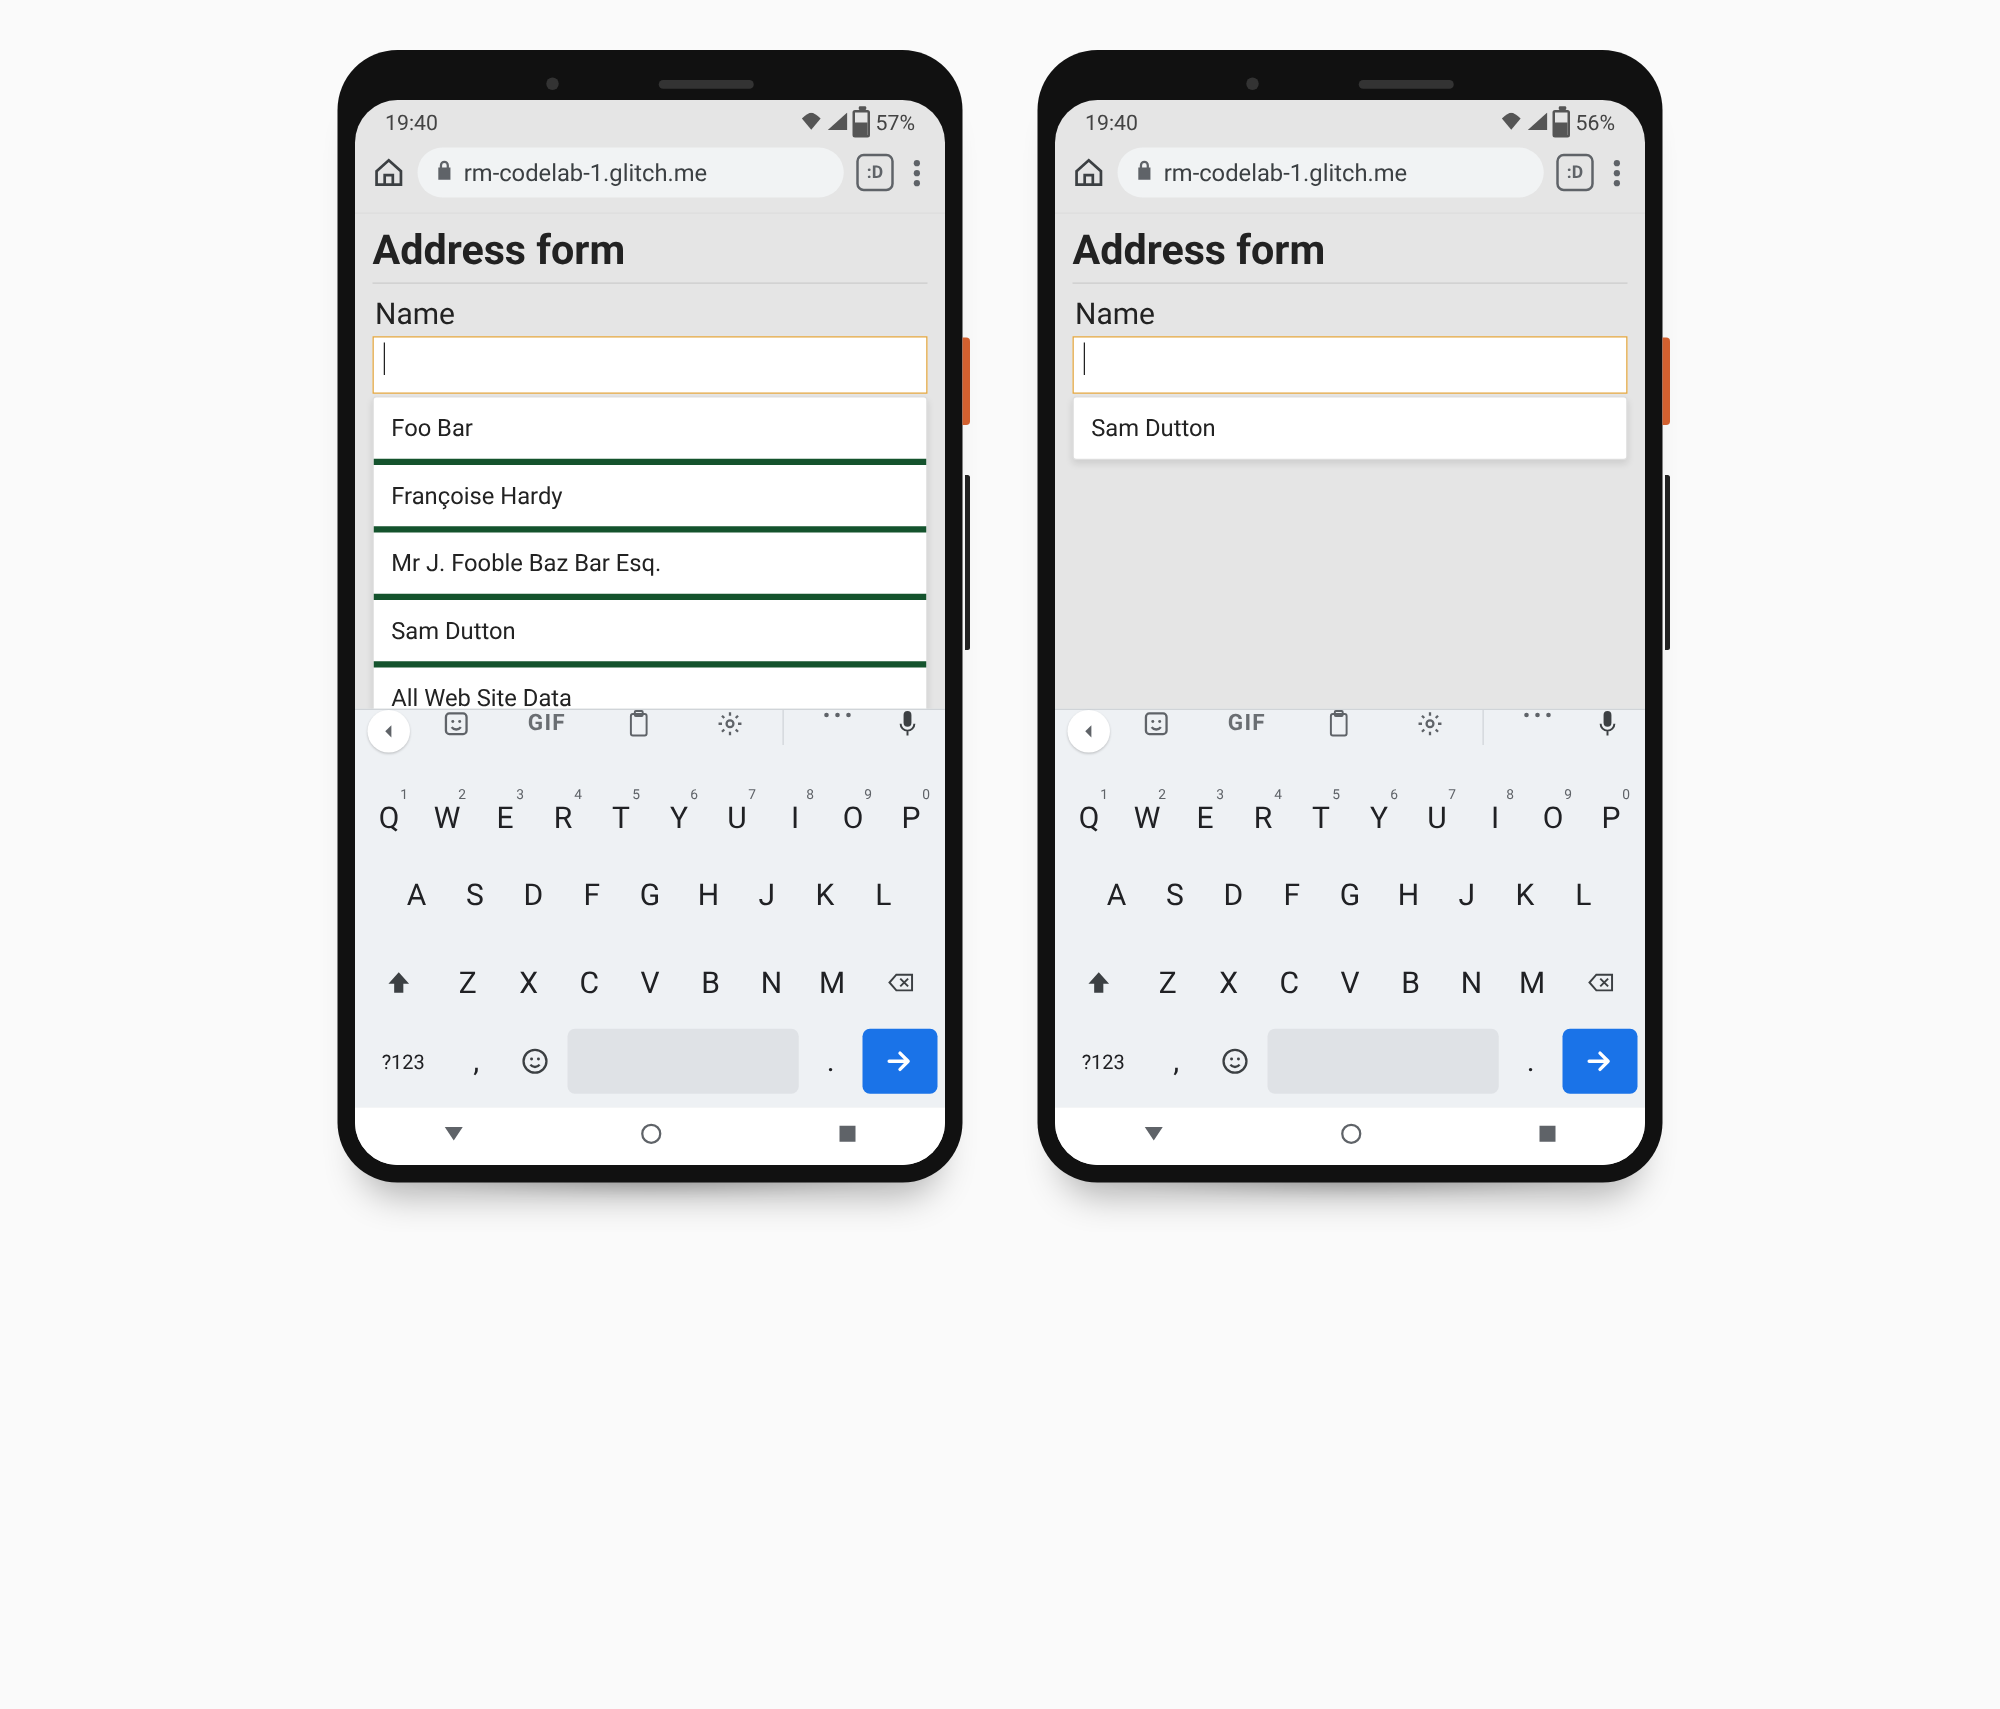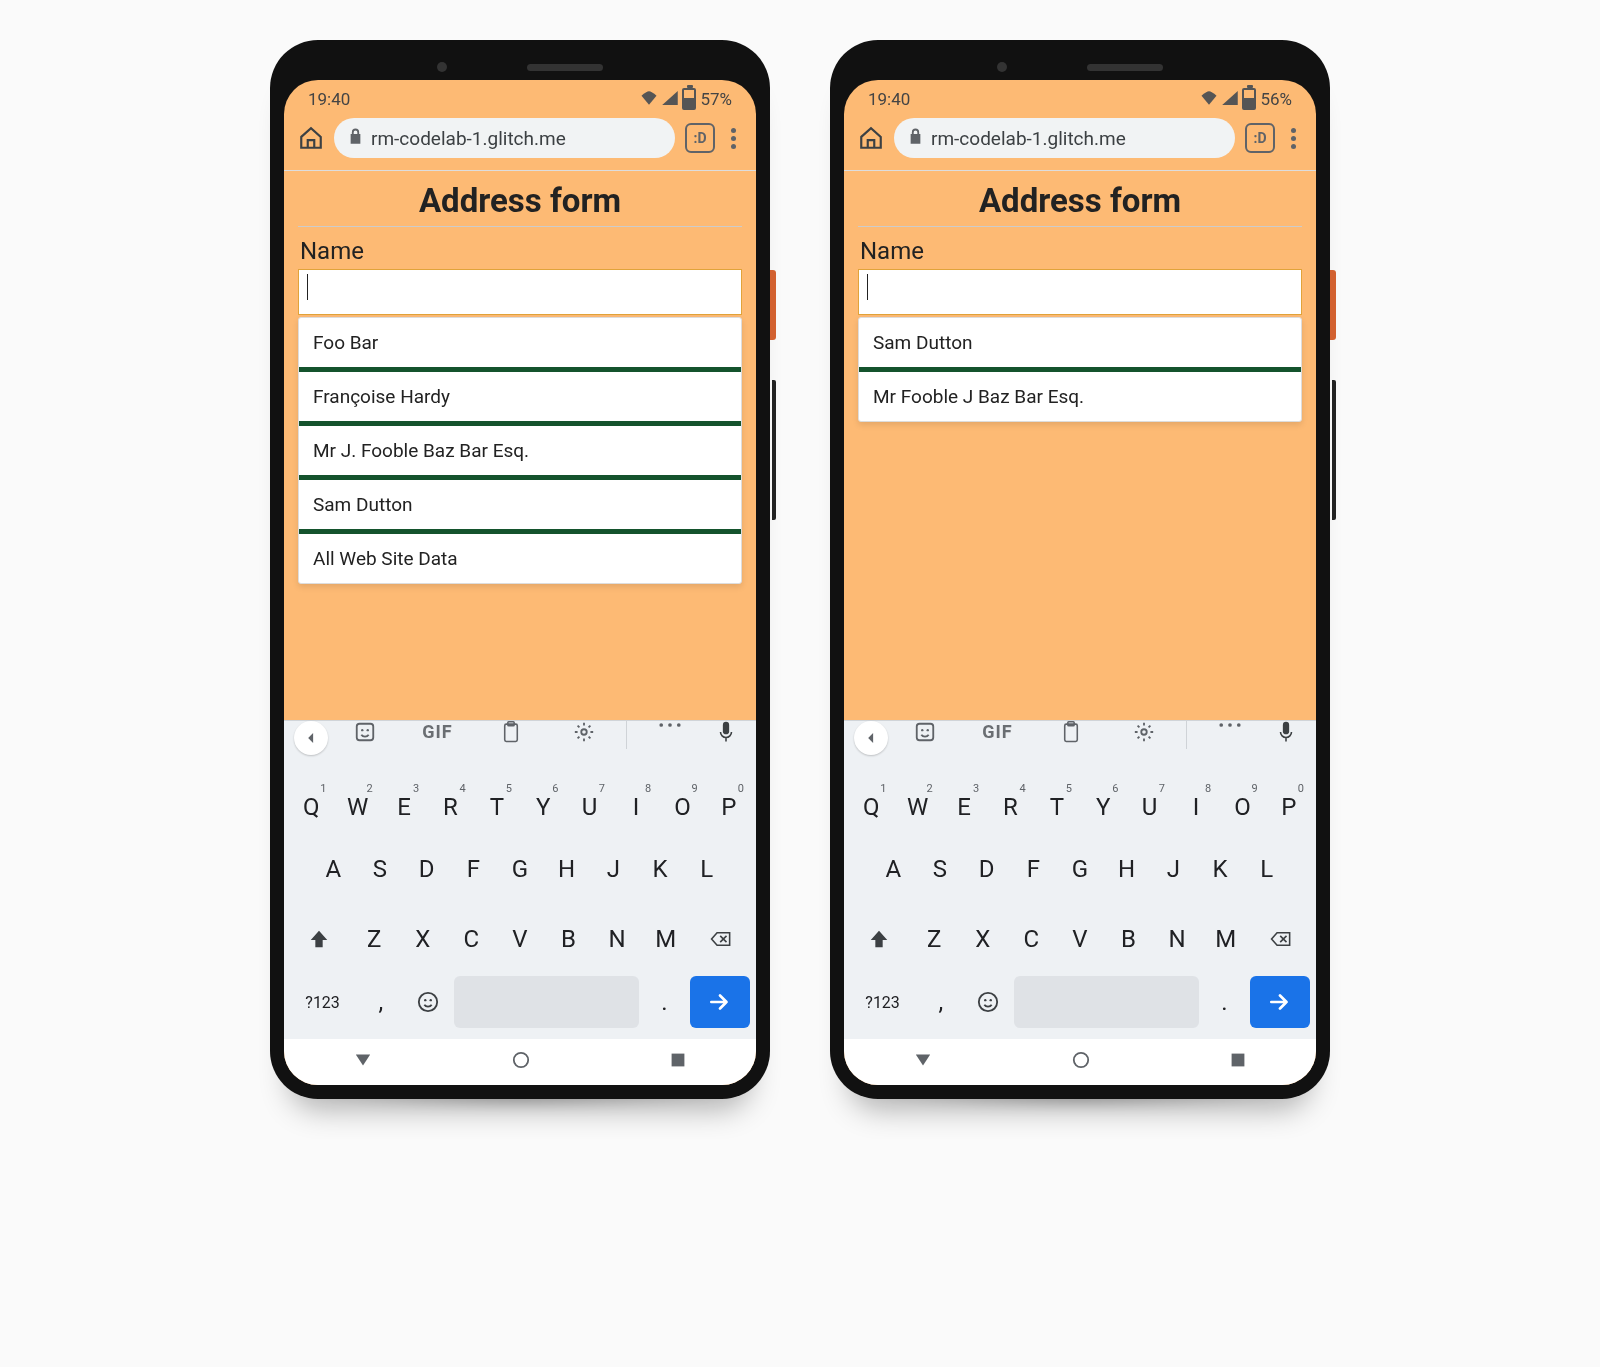--- a/index.html
+++ b/index.html
@@ -42,24 +42,24 @@
   .top-bar {
     height: 26px;
     display:flex;
     justify-content:center;
     align-items:center;
     gap: 80px;
   }
   .camera-dot { width:10px; height:10px; border-radius:50%; background:#333; }
   .speaker { width:76px; height:7px; border-radius:4px; background:#333; }
   .screen {
-    background: #fdba74;
+    background: #e5e5e5;
     border-radius: 34px;
     overflow: hidden;
-    height: 1005px;
+    height: 852px;
     display: flex;
     flex-direction: column;
   }
   
   .status-bar {
     display:flex;
     justify-content:space-between;
     align-items:center;
     padding: 8px 24px 2px 24px;
     font-size: 17px;
@@ -113,21 +113,20 @@
     padding: 0 14px 0 14px;
     overflow:hidden;
   }
   .page h1 {
     margin: 10px 0 6px 0;
     font-size: 33px;
     font-weight: 700;
     color: #222;
     border-bottom: 1px solid #ccc;
     padding-bottom: 6px;
-    text-align: center;
   }
   .field-label {
     font-size: 24px;
     color: #222;
     margin: 10px 0 4px 2px;
   }
   .text-input {
     width: 100%;
     height: 46px;
     border: 1px solid #e1a33a;
@@ -494,21 +493,20 @@
           <span></span>
         </span>
     </div>
 
     <div class="page">
       <h1>Address form</h1>
       <div class="field-label">Name</div>
       <div class="text-input"><span class="cursor"></span></div>
       <div class="dropdown">
           <div class="item">Sam Dutton</div>
-          <div class="item">Mr Fooble J Baz Bar Esq.</div>
         </div>
     </div>
 
     <div class="kb">
         <div class="kb-tools">
           <span class="chev-btn">
             <svg width="14" height="14" viewBox="0 0 20 20">
               <path fill="#5f6368" d="M13 3l-7 7 7 7"></path>
             </svg>
           </span>

